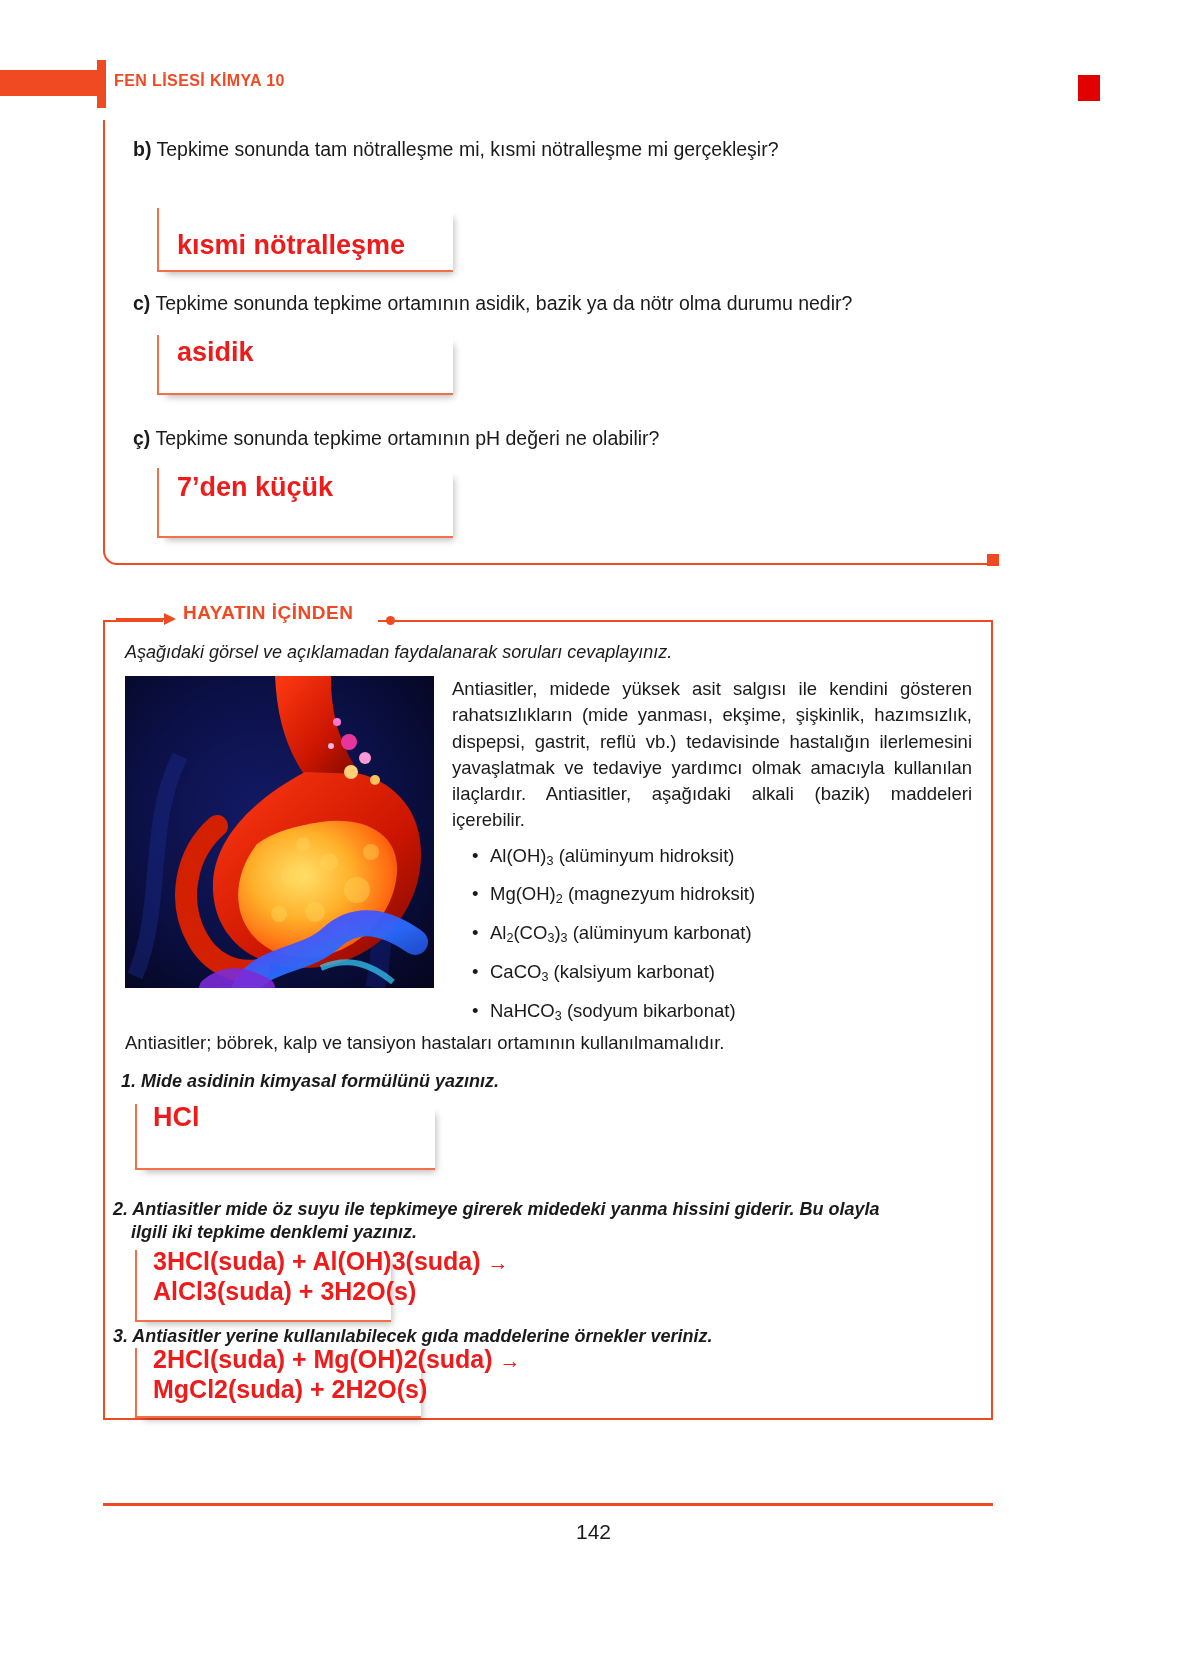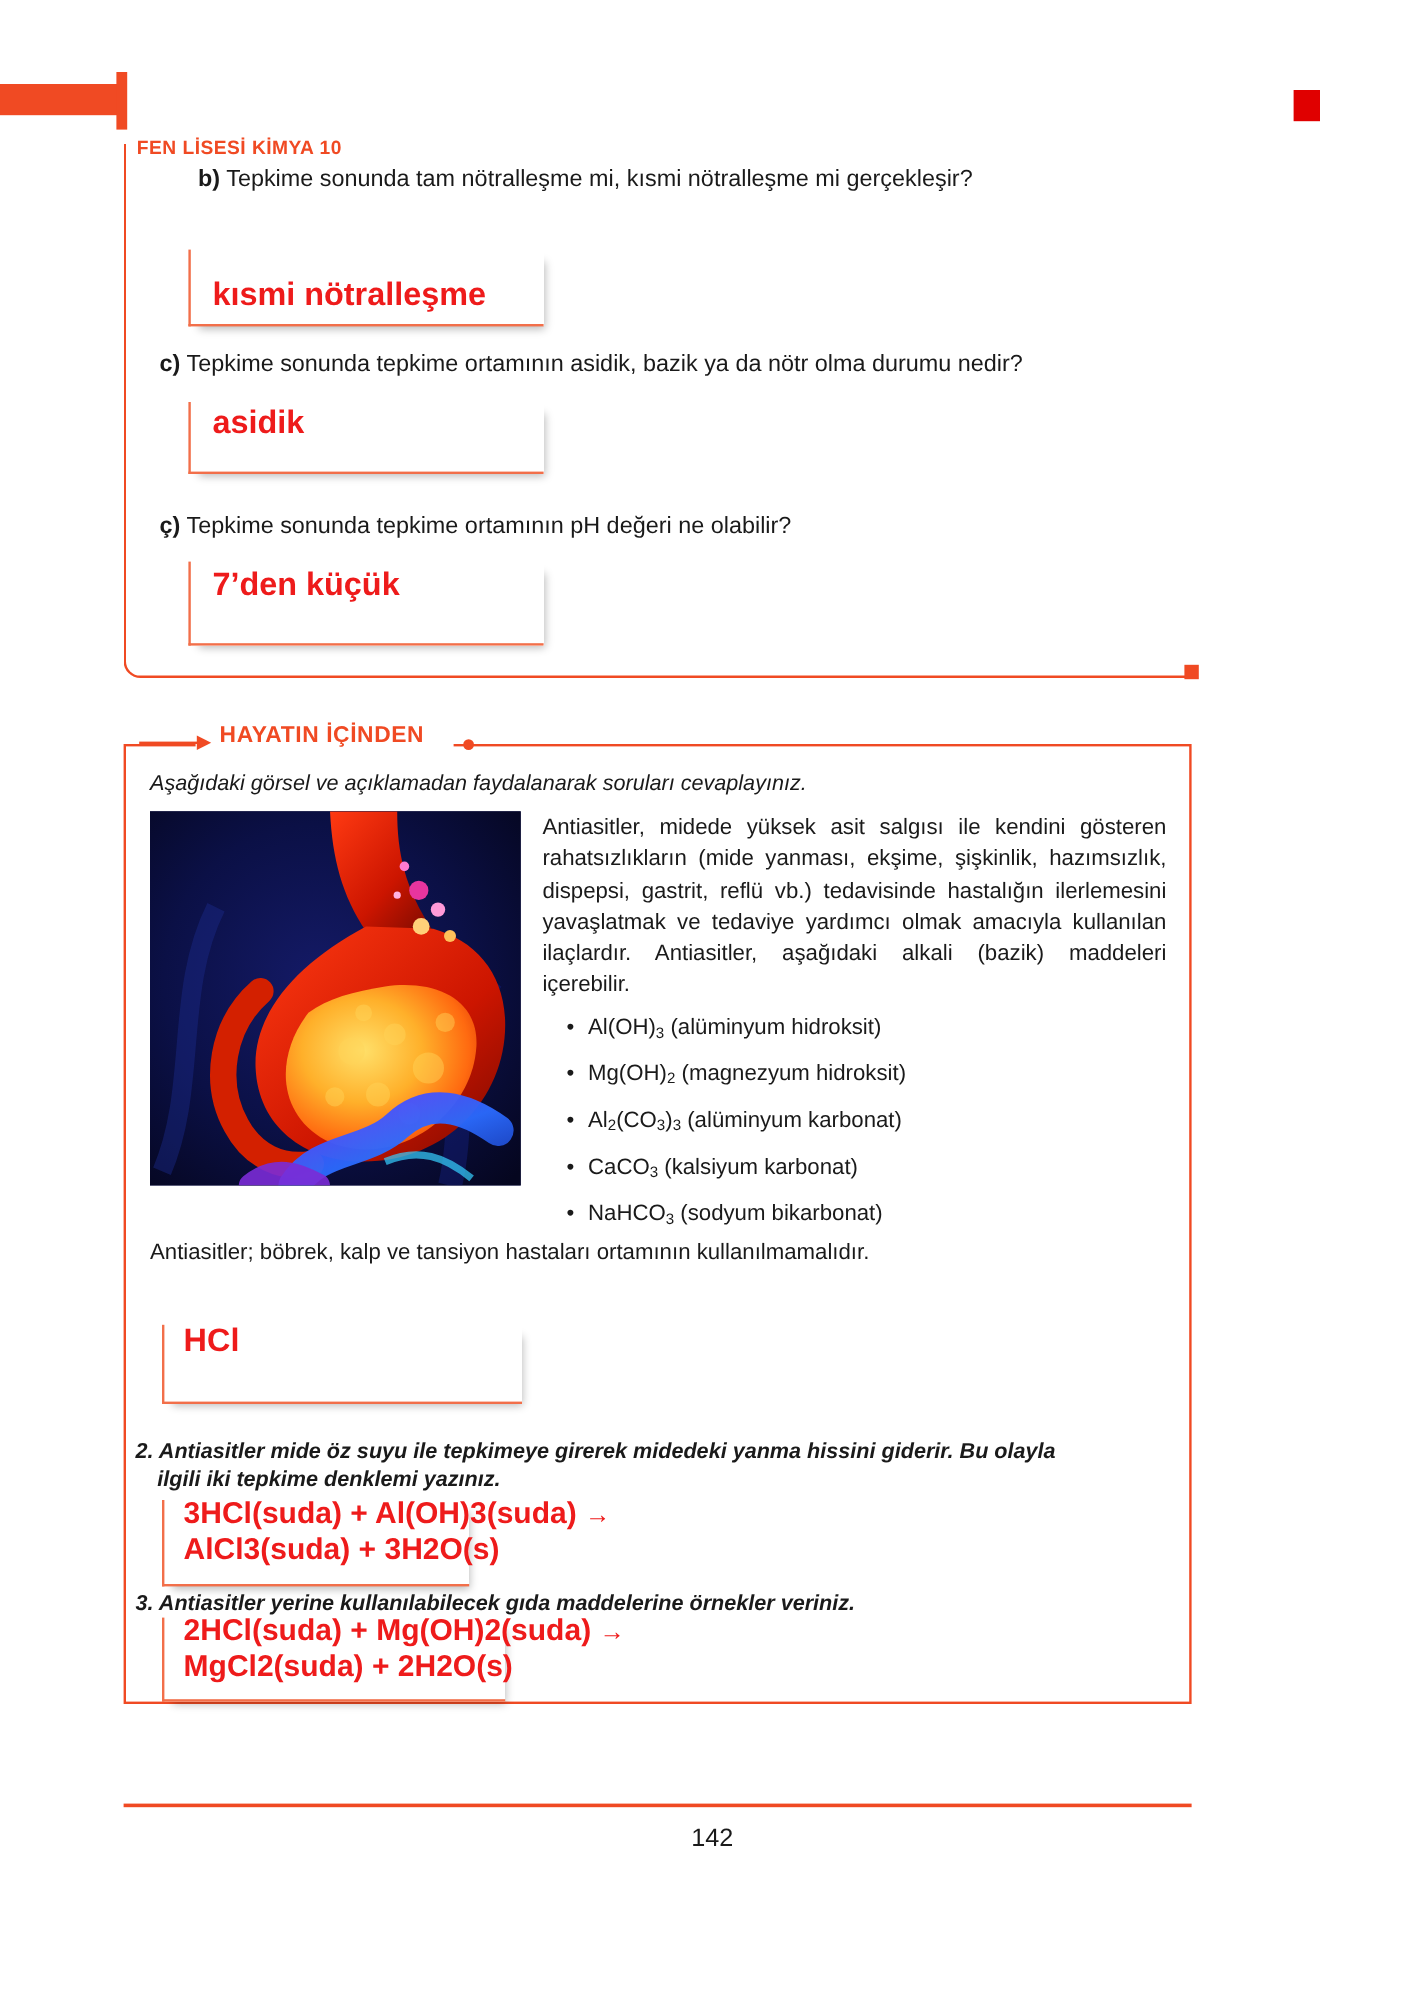--- a/index.html
+++ b/index.html
@@ -42,21 +42,20 @@
   }
   .header-title {
     position: absolute;
     left: 114px;
     top: 12px;
     font-size: 16px;
     font-weight: bold;
     letter-spacing: 0.4px;
     color: #f04a23;
     white-space: nowrap;
-    margin-top: 43px;
   }
   .corner-square {
     position: absolute;
     right: 87px;
     top: 75px;
     width: 22px;
     height: 26px;
     background: #e00000;
   }
 
@@ -292,21 +291,21 @@
   <div class="header-bar"></div>
   <div class="header-tab"></div>
   <div class="header-title">FEN LİSESİ KİMYA 10</div>
 </div>
 <div class="corner-square"></div>
 
 <div class="qblock">
   <div class="qblock-frame"></div>
   <div class="qblock-endcap"></div>
 
-  <div class="qtext" style="left:30px; top:16px;margin-left:32px;">
+  <div class="qtext" style="left:30px; top:16px;">
     <b>b)</b>
     <span>Tepkime sonunda tam nötralleşme mi, kısmi nötralleşme mi gerçekleşir?</span>
   </div>
   <div class="ans" style="left:54px; top:88px;">
     <div class="ans-bracket" style="width:296px; height:64px;"></div>
     <div class="ans-text" style="left:20px; top:4px; font-size:27px;margin-top:18px;">kısmi nötralleşme</div>
   </div>
 
   <div class="qtext" style="left:30px; top:170px;">
     <b>c)</b>
@@ -429,20 +428,24 @@
       <li>
         <span class="bdot">•</span>
         <span>NaHCO<sub>3</sub></span>
         <span>(sodyum bikarbonat)</span>
       </li>
     </ul>
   </div>
 
   <div class="closing">Antiasitler; böbrek, kalp ve tansiyon hastaları ortamının kullanılmamalıdır.</div>
 
+  <div class="numq" style="left:18px; top:450px;">
+    <span>1.</span>
+    <span>Mide asidinin kimyasal formülünü yazınız.</span>
+  </div>
   <div class="ans" style="left:32px; top:484px;">
     <div class="ans-bracket" style="width:300px; height:66px;"></div>
     <div class="ans-text" style="left:18px; top:-2px; font-size:27px;">HCl</div>
   </div>
 
   <div class="numq" style="left:10px; top:578px; width:868px;">
     <div>
       <span>2.</span>
       <span>Antiasitler mide öz suyu ile tepkimeye girerek midedeki yanma hissini giderir. Bu olayla</span>
     </div>

